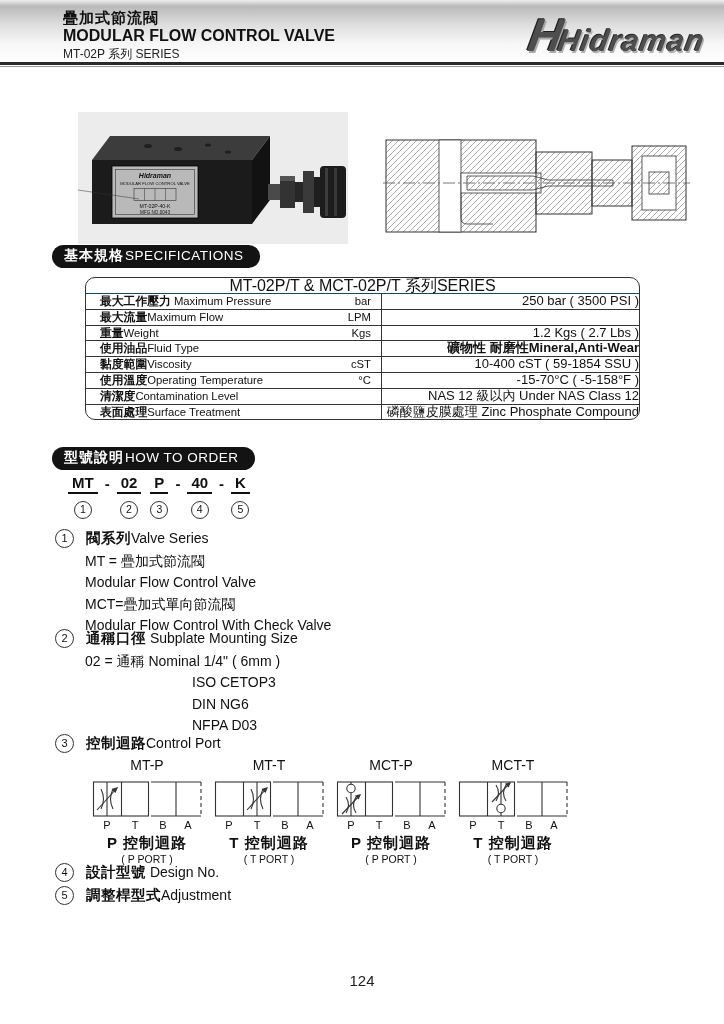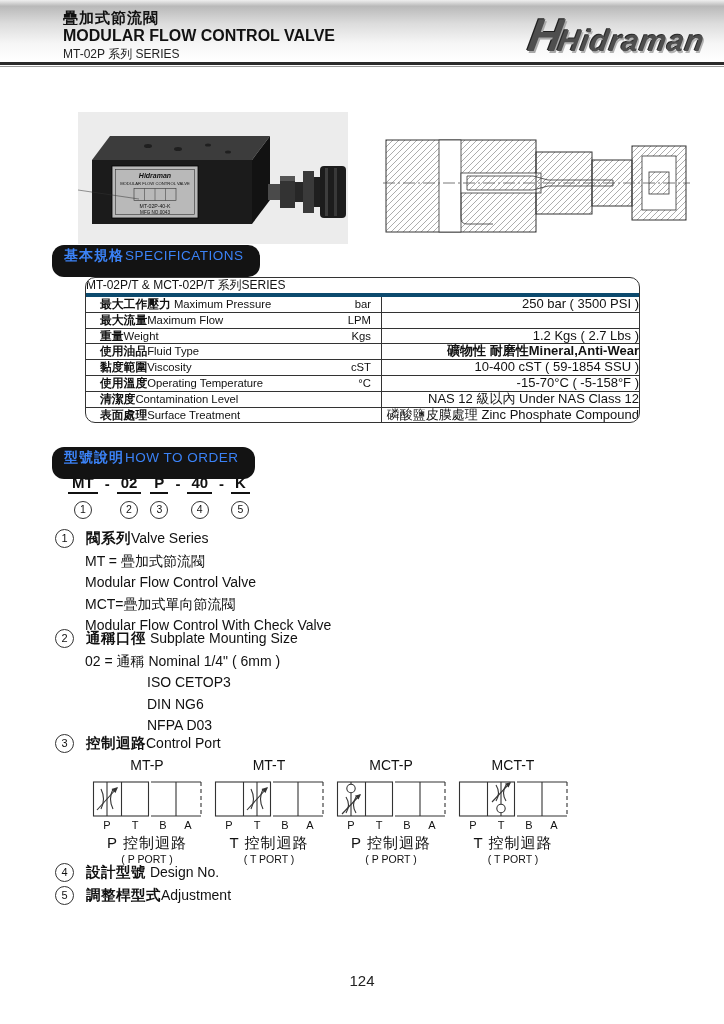--- a/index.html
+++ b/index.html
@@ -20,29 +20,29 @@
   .logo-h{font-size:46px;font-weight:bold;font-style:italic;line-height:1;
           text-shadow:2px 2px 0 #a9a9a9,-1px -1px 0 #1f1f1f;}
   .logo-x{font-size:30px;font-weight:bold;font-style:italic;letter-spacing:1px;margin-left:-3px;
           text-shadow:1.5px 1.5px 0 #b3b3b3,-1px -1px 0 #2a2a2a;}
 
   
   .fig-photo{position:absolute;left:78px;top:112px;}
   .fig-draw{position:absolute;left:383px;top:126px;}
 
   
-  .badge{position:absolute;left:52px;background:#131313;color:#3b82f6;border-radius:12px;
-         padding:2px 16px 12px 12px;display:inline-flex;align-items:baseline;gap:1px;}
+  .badge{position:absolute;left:52px;background:#131313;color:#ffffff;border-radius:12px;
+         padding:2px 16px 3px 12px;display:inline-flex;align-items:baseline;gap:1px;}
   .badge .bzh{font-size:14px;font-weight:bold;letter-spacing:1px;}
   .badge .ben{font-size:13.5px;letter-spacing:.5px;}
 
   
   .spec-table{position:absolute;left:85px;top:277px;width:555px;border:1.5px solid #333;
               border-radius:10px;overflow:hidden;box-sizing:border-box;}
-  .spec-head{height:15px;line-height:15px;text-align:left;font-size:12px;border-bottom:4px solid #0c4a6e;}
+  .spec-head{height:15px;line-height:15px;text-align:center;font-size:16px;border-bottom:1px solid #0c4a6e;}
   .spec-row{display:flex;height:14.8px;line-height:14.5px;border-bottom:1px solid #333;font-size:11.5px;}
   .spec-row:last-child{border-bottom:none;}
   .spec-left{width:296px;display:flex;justify-content:space-between;box-sizing:border-box;
              padding:0 10px 0 14px;border-right:1px solid #333;white-space:nowrap;overflow:hidden;}
   .spec-zh{font-weight:bold;font-size:11.8px;}
   .spec-en{font-size:11.3px;}
   .spec-right{flex:1;text-align:right;white-space:nowrap;overflow:hidden;font-size:13px;}
   .vzh{font-weight:bold;}
 
   
@@ -55,28 +55,28 @@
 
   
   .sec{position:absolute;left:55px;font-size:14px;line-height:1.45;}
   .sec-title{display:flex;align-items:center;gap:12px;}
   .sec-num{flex:none;width:17px;height:17px;border:1px solid #333;border-radius:50%;
            font-size:11px;line-height:16px;text-align:center;}
   .sec-title .szh{font-weight:bold;font-size:14.5px;letter-spacing:.5px;}
   .sec-title .sen{font-size:14px;}
   .sec-lines{margin-left:30px;margin-top:2px;}
   .sec-lines div{margin-top:1px;}
-  .ind2{margin-left:62px;}
+  .ind2{margin-left:107px;}
   .ind5{margin-left:45px;}
 
   
   .diagrams{position:absolute;left:86px;top:757px;width:586px;display:flex;}
   .diag{display:flex;flex-direction:column;align-items:center;width:122px;}
   .dname{font-size:14px;margin-bottom:1px;}
-  .dcap{font-size:15px;font-weight:normal;margin-top:0px;letter-spacing:1px;}
+  .dcap{font-size:15px;font-weight:bold;margin-top:0px;letter-spacing:1px;}
   .dsub{font-size:10.5px;margin-top:0px;}
   .dsvg line,.dsvg path,.dsvg rect{stroke:#333;stroke-width:1.1;fill:none;}
   .dsvg circle{stroke:#333;stroke-width:1.1;fill:#fff;}
   .dsvg polygon{fill:#333;stroke:none;}
   .dsvg text{font-family:"Liberation Sans",sans-serif;font-size:11px;fill:#111;stroke:none;}
 
   .pagenum{position:absolute;top:972px;left:0;width:724px;text-align:center;font-size:15px;color:#222;}
 </style>
 </head>
 <body>

